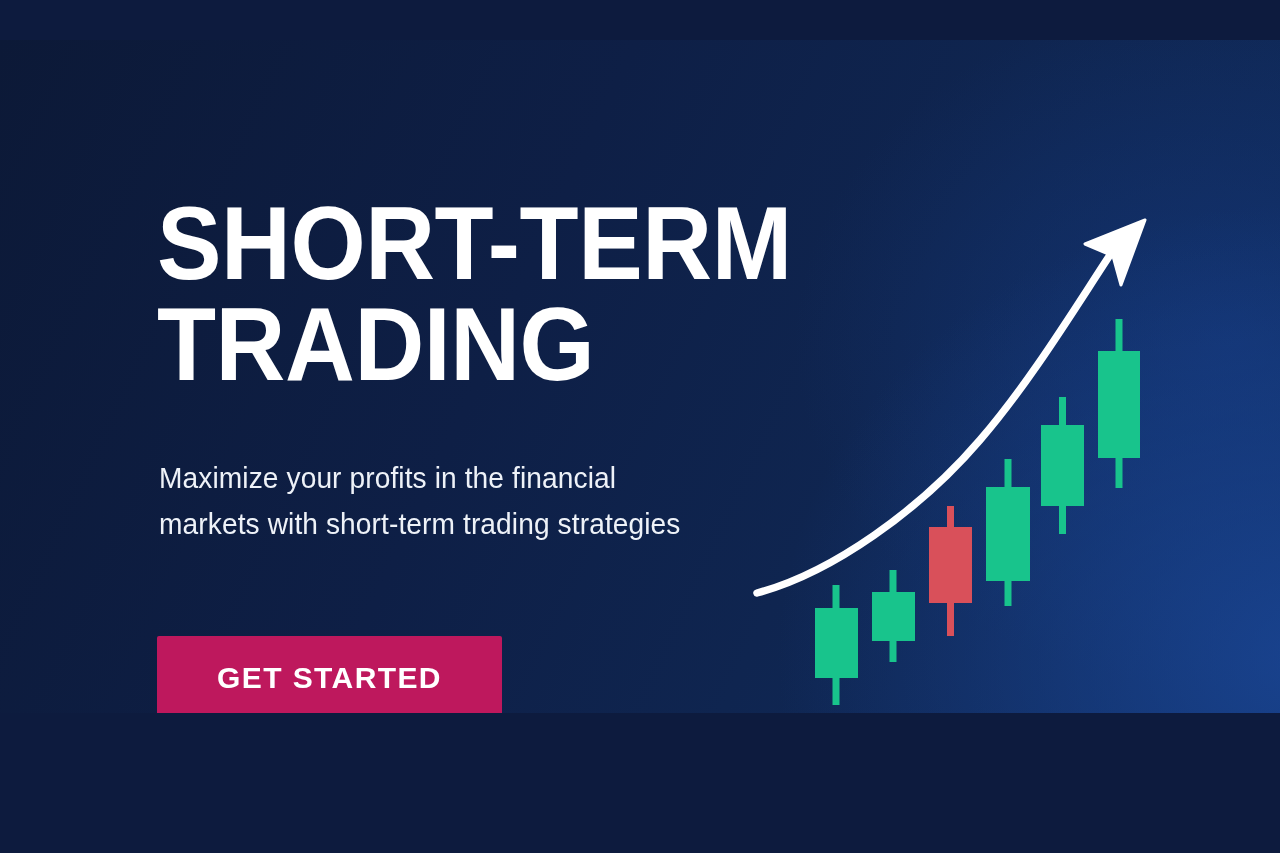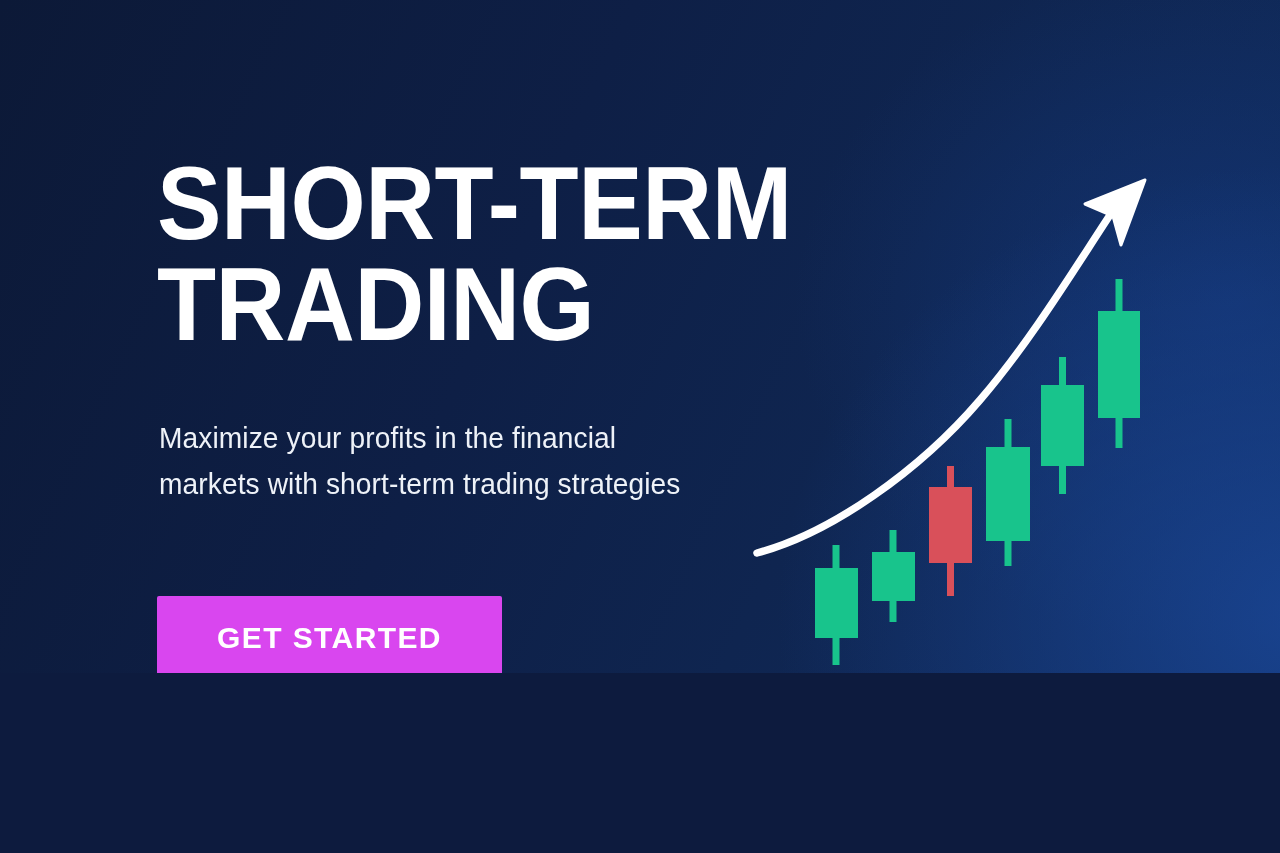--- a/index.html
+++ b/index.html
@@ -13,20 +13,21 @@
     width: 1280px;
     height: 673px;
     overflow: hidden;
     font-family: "Liberation Sans", sans-serif;
     background-color: #0e1f49;
     background-image:
       radial-gradient(ellipse 900px 700px at 105% 88%, #1a4086 0%, rgba(26,64,134,0) 62%),
       radial-gradient(ellipse 820px 620px at 88% 55%, #153473 0%, rgba(21,52,115,0) 66%),
       linear-gradient(135deg, #0d1a3d 0%, #0e2048 45%, #102category 100%);
     background-blend-mode: screen, screen, normal;
+    margin-top: 40px;
   }
   
   #bg-base {
     position: absolute;
     inset: 0;
     background: #0d1a3d;
     background-image:
       linear-gradient(115deg, #0c1937 0%, #0e1f46 40%, #0f2550 65%, #102c5e 100%);
     z-index: 0;
   }
@@ -79,21 +80,21 @@
     transform-origin: left top;
   }
   .cta {
     position: absolute;
     top: 596px;
     left: 0;
     width: 345px;
     height: 84px;
     border: none;
     border-radius: 2px;
-    background: #d946ef;
+    background: #be185d;
     color: #ffffff;
     font-family: "Liberation Sans Narrow", "Liberation Sans", sans-serif;
     font-size: 30px;
     font-weight: 700;
     letter-spacing: 1.4px;
     cursor: pointer;
     padding: 0;
     display: flex;
     align-items: center;
     justify-content: center;

